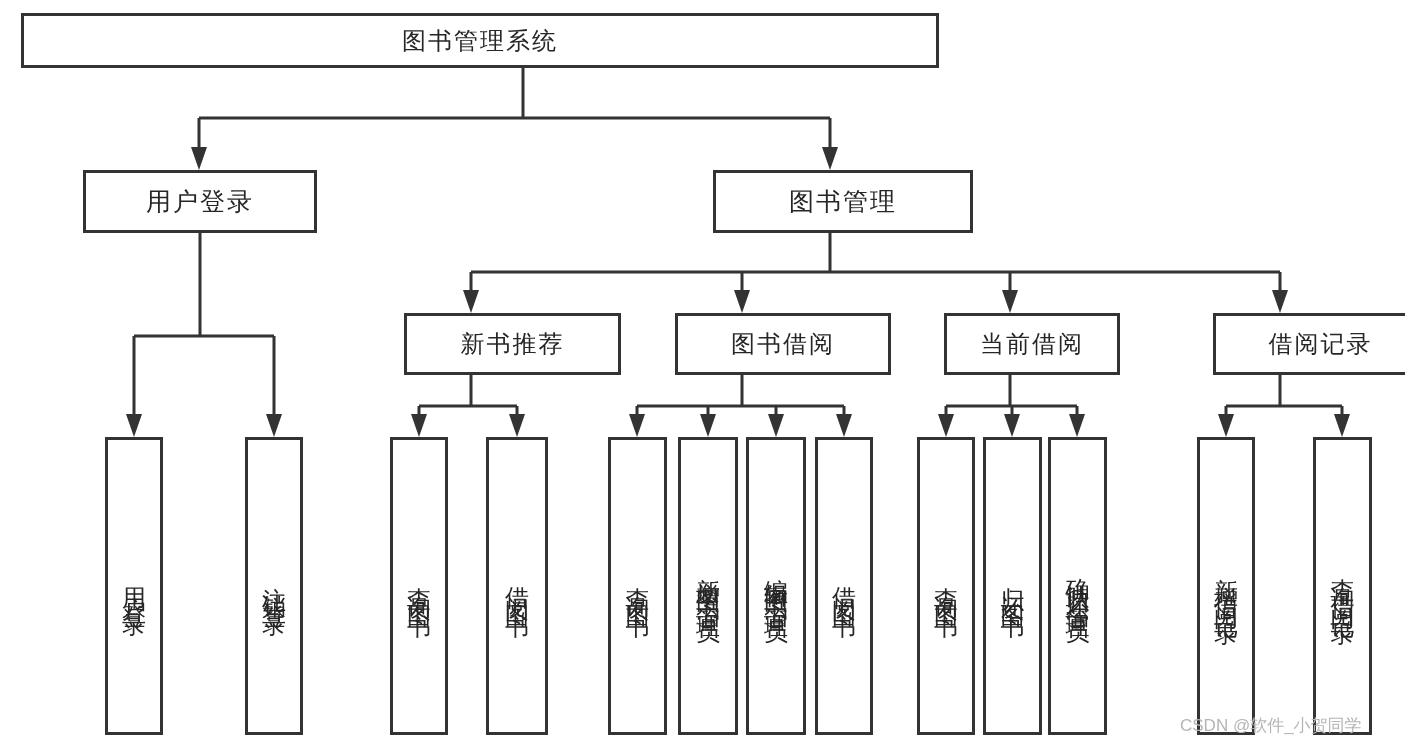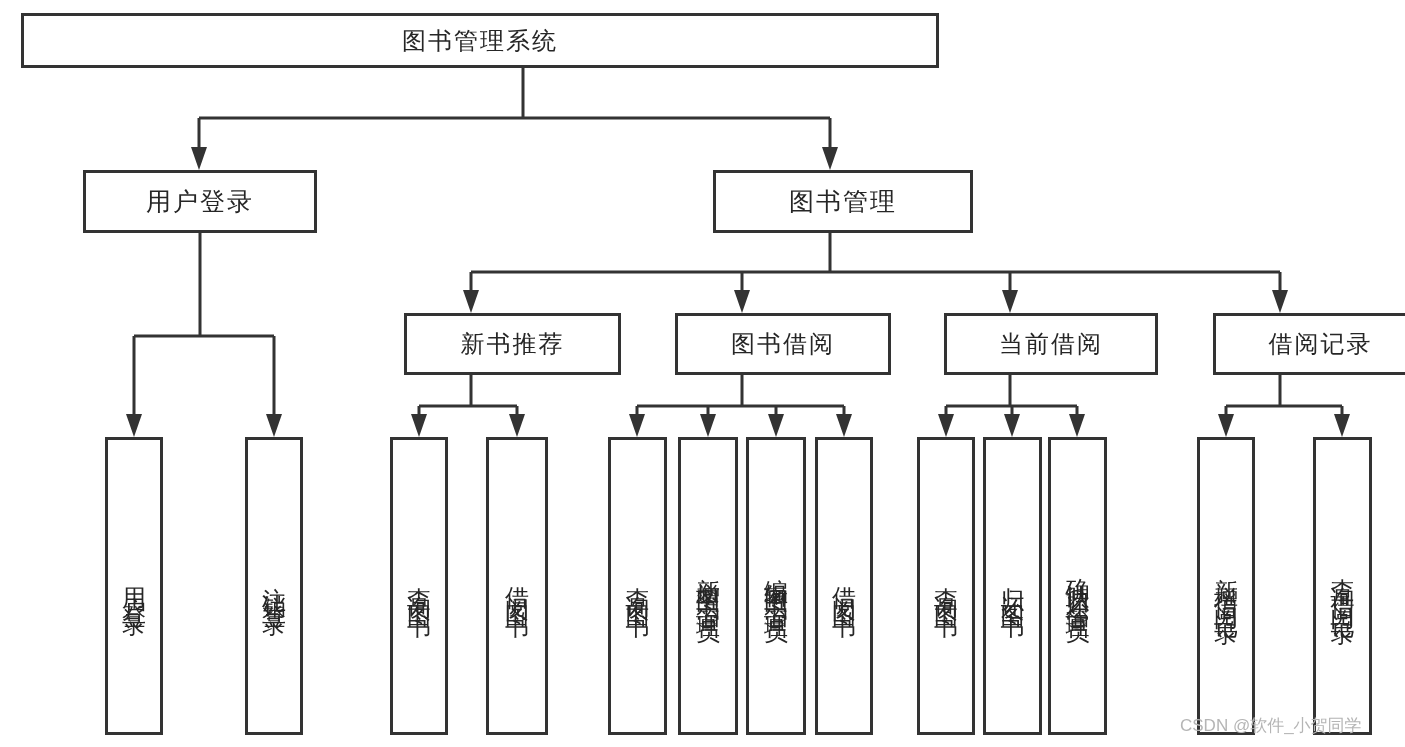--- a/index.html
+++ b/index.html
@@ -122,21 +122,21 @@
     </g>
   </svg>
 
   <div class="node root">图书管理系统</div>
 
   <div class="node l2" style="left:83px; width:234px;">用户登录</div>
   <div class="node l2" style="left:713px; width:260px;">图书管理</div>
 
   <div class="node l3" style="left:363px; width:217px;">新书推荐</div>
   <div class="node l3" style="left:634px; width:216px;">图书借阅</div>
-  <div class="node l3" style="left:903px; width:214px;">当前借阅</div>
+  <div class="node l3" style="left:903px; width:176px;">当前借阅</div>
   <div class="node l3" style="left:1172px; width:215px;">借阅记录</div>
 
   <div class="node leaf" style="left:105px; width:58px;">用户登录</div>
   <div class="node leaf" style="left:245px; width:58px;">注销登录</div>
 
   <div class="node leaf" style="left:390px; width:58px;">查询图书</div>
   <div class="node leaf" style="left:486px; width:62px;">借阅图书</div>
 
   <div class="node leaf" style="left:608px; width:59px;">查询图书</div>
   <div class="node leaf" style="left:678px; width:60px; letter-spacing:6px;">新增图书（管理员）</div>

